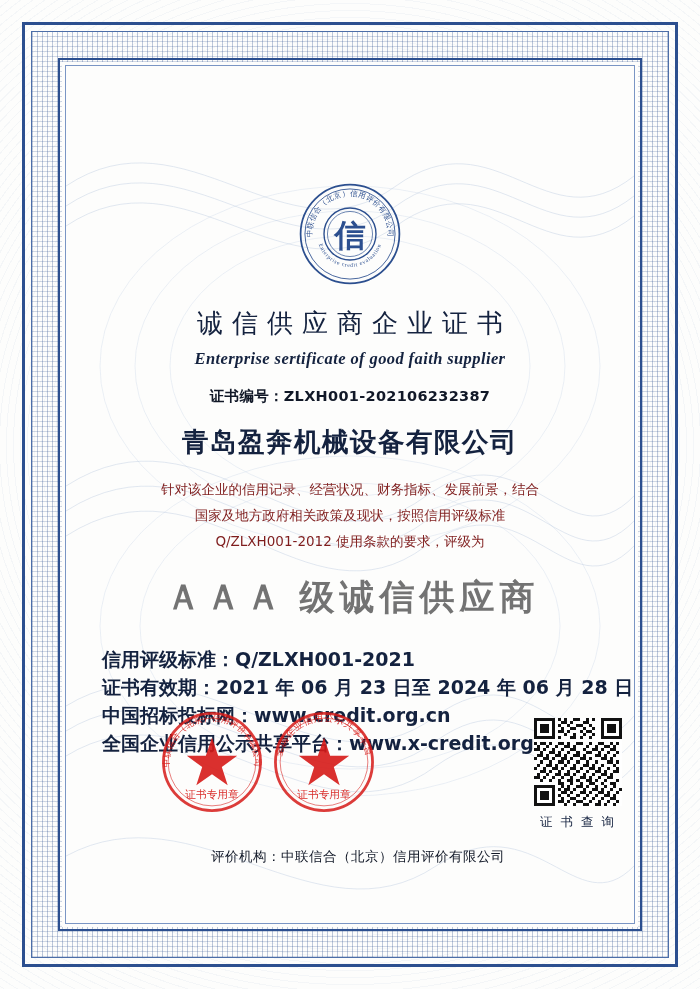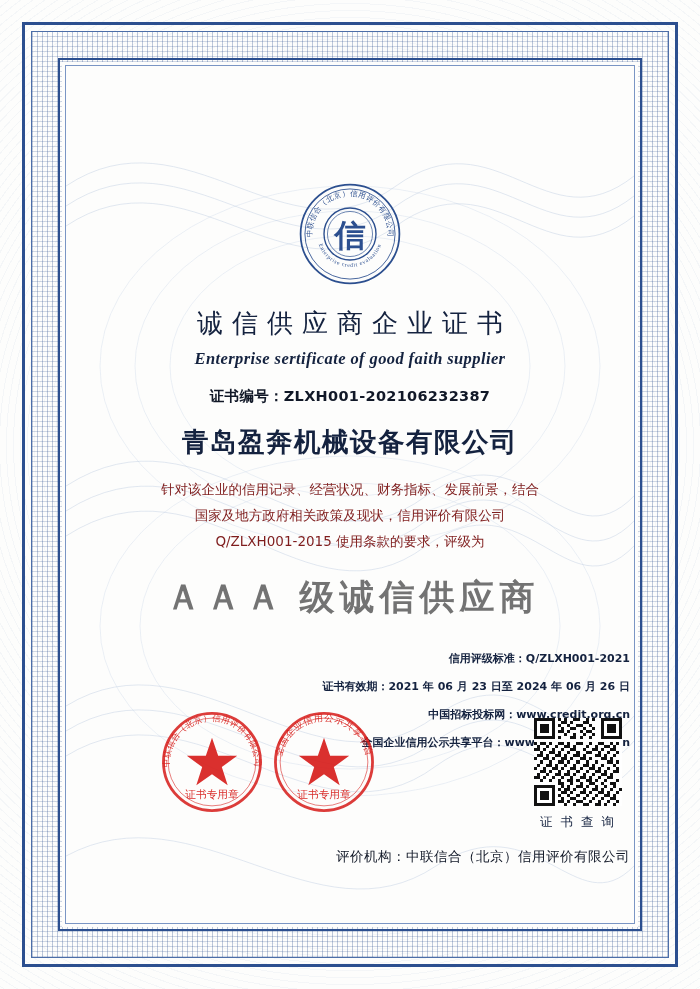--- a/index.html
+++ b/index.html
@@ -143,24 +143,24 @@
     font-weight: bold;
     color: #737373;
     letter-spacing: 5px;
     font-family: Liberation Serif, serif;
     text-indent: 5px;
   }
 
   .details {
     margin-top: 24px;
     width: 100%;
-    text-align: right;
+    text-align: left;
     padding-left: 32px;
     box-sizing: border-box;
-    font-size: 11px;
+    font-size: 19px;
     line-height: 28px;
     color: #14223f;
     font-weight: bold;
     font-family: "DejaVu Sans", "Liberation Sans", sans-serif;
   }
   .details .row { white-space: nowrap; }
 
   
   .seals {
     position: absolute;
@@ -197,21 +197,21 @@
     color: #14223f;
     letter-spacing: 2px;
     font-family: "DejaVu Sans", "Liberation Sans", sans-serif;
   }
 
   .issuer {
     position: absolute;
     left: 16px;
     right: 0;
     top: 778px;
-    text-align: right;
+    text-align: center;
     font-size: 13.5px;
     color: #111827;
     letter-spacing: 0.5px;
     font-family: Liberation Serif, serif;
   }
 </style>
 </head>
 <body>
 
 <div class="certificate">
@@ -268,29 +268,29 @@
       </svg>
     </div>
 
     <div class="title-cn">诚信供应商企业证书</div>
     <div class="title-en">Enterprise sertificate of good faith supplier</div>
     <div class="cert-no">证书编号：ZLXH001-202106232387</div>
     <div class="company">青岛盈奔机械设备有限公司</div>
 
     <div class="body-text">
       <div>针对该企业的信用记录、经营状况、财务指标、发展前景，结合</div>
-      <div>国家及地方政府相关政策及现状，信用评价有限公司</div>
-      <div>Q/ZLXH001-2015 使用条款的要求，评级为</div>
+      <div>国家及地方政府相关政策及现状，按照信用评级标准</div>
+      <div>Q/ZLXH001-2012 使用条款的要求，评级为</div>
     </div>
 
     <div class="grade">ＡＡＡ 级诚信供应商</div>
 
     <div class="details">
       <div class="row">信用评级标准：Q/ZLXH001-2021</div>
-      <div class="row">证书有效期：2021 年 06 月 23 日至 2024 年 06 月 26 日</div>
+      <div class="row">证书有效期：2021 年 06 月 23 日至 2024 年 06 月 28 日</div>
       <div class="row">中国招标投标网：www.credit.org.cn</div>
       <div class="row">全国企业信用公示共享平台：www.x-credit.org.cn</div>
     </div>
 
     <div class="seals">
       <div class="seal one">
         <svg viewBox="0 0 120 120" width="112" height="112">
           <defs>
               <path id="sealArc1" d="M 14,62 A 46,46 0 0 1 106,62"></path>
             </defs>

